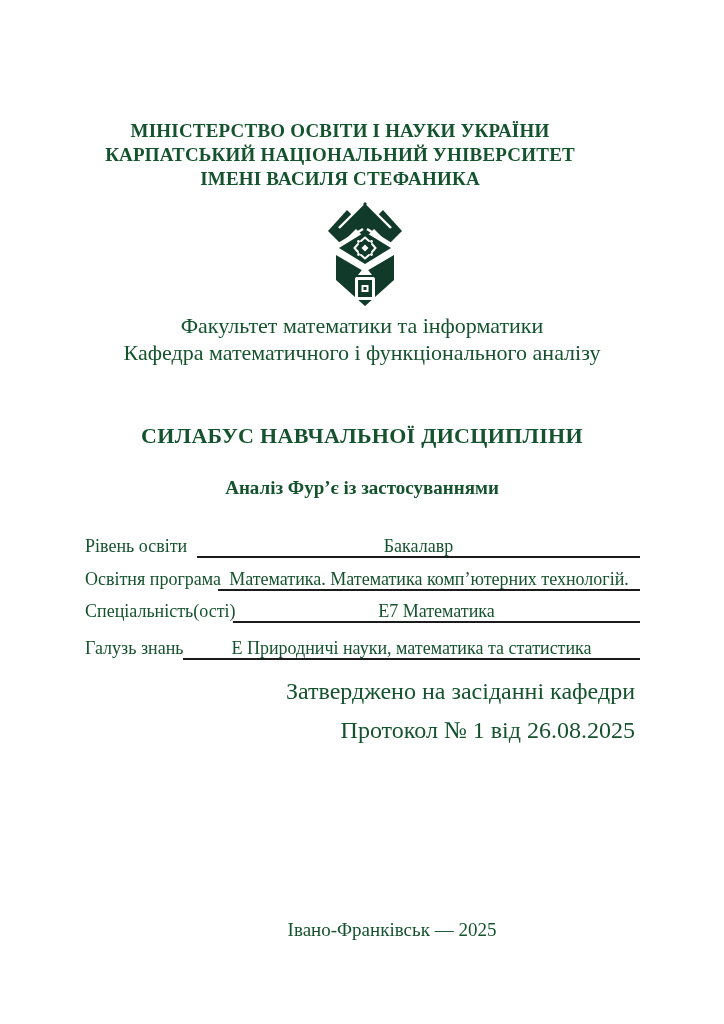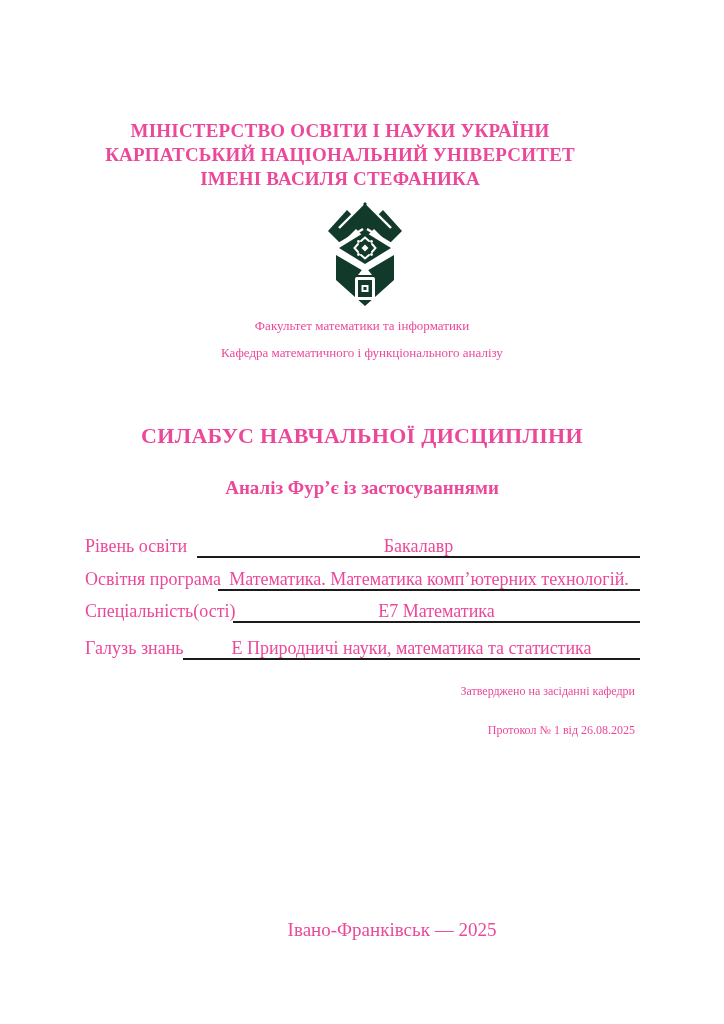--- a/index.html
+++ b/index.html
@@ -1,34 +1,34 @@
 <!DOCTYPE html>
 <html><head>
 <meta charset="utf-8">
 <style>
   html,body{margin:0;padding:0;background:#ffffff;}
   .page{
     position:relative;
     width:724px;height:1024px;
     background:#ffffff;
     font-family:"Liberation Serif","DejaVu Serif",serif;
-    color:#ec4899;
+    color:#14532d;
     overflow:hidden;
   }
   .ministry{
     position:absolute;top:119px;left:0;width:680px;
     text-align:center;font-weight:bold;font-size:19px;line-height:24px;
     letter-spacing:.2px;
   }
   .logo{
     position:absolute;top:200px;left:327px;width:76px;height:110px;
   }
   .centerline{
     position:absolute;left:42px;width:640px;text-align:center;
-    font-size:13px;line-height:20px;
+    font-size:22px;line-height:20px;
   }
   .faculty{top:316px;}
   .department{top:343px;}
   .doc-type{
     position:absolute;top:423px;left:42px;width:640px;margin:0;
     text-align:center;font-weight:bold;font-size:22px;line-height:26px;
     letter-spacing:.3px;
   }
   .course{
     position:absolute;top:477px;left:42px;width:640px;margin:0;
@@ -50,21 +50,21 @@
     position:absolute;right:0;top:0;height:19px;line-height:19px;
     text-align:center;white-space:nowrap;
     border-bottom:2px solid #1b1b1b;
   }
   .frow.r1 .val{left:112px;}
   .frow.r2 .val{left:133px;}
   .frow.r3 .val{left:148px;}
   .frow.r4 .val{left:98px;}
   .approval{
     position:absolute;top:681px;right:89px;
-    text-align:right;font-size:12px;line-height:20px;
+    text-align:right;font-size:24px;line-height:20px;
   }
   .approval .protocol{margin-top:19px;}
   .footer{
     position:absolute;top:919px;left:0;width:724px;
     text-align:center;font-size:19px;line-height:22px;padding-left:30px;
   }
   .logo svg{display:block;width:76px;height:110px;}
 </style>
 </head>
 <body>

